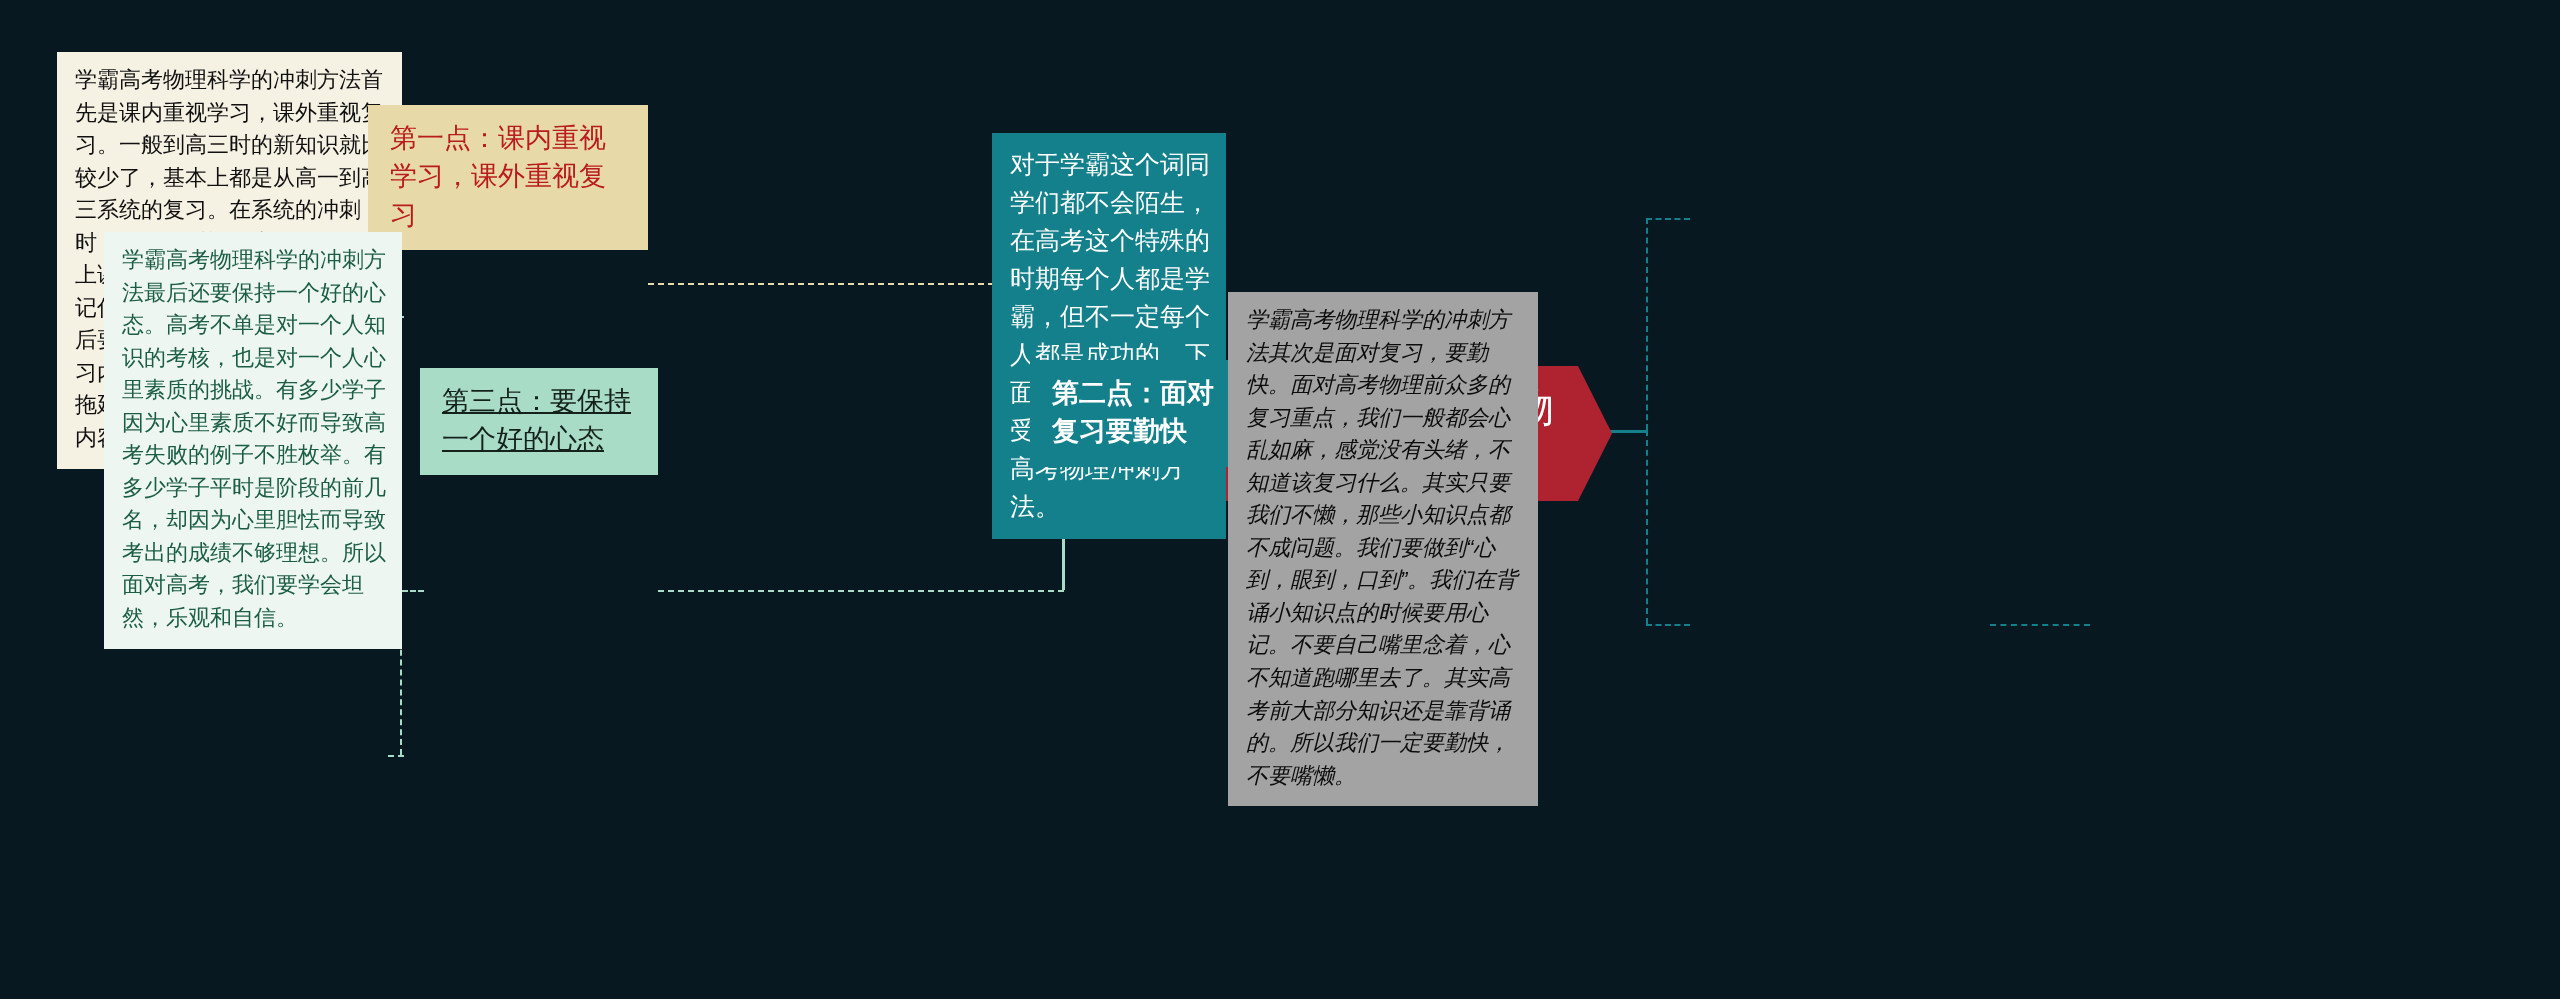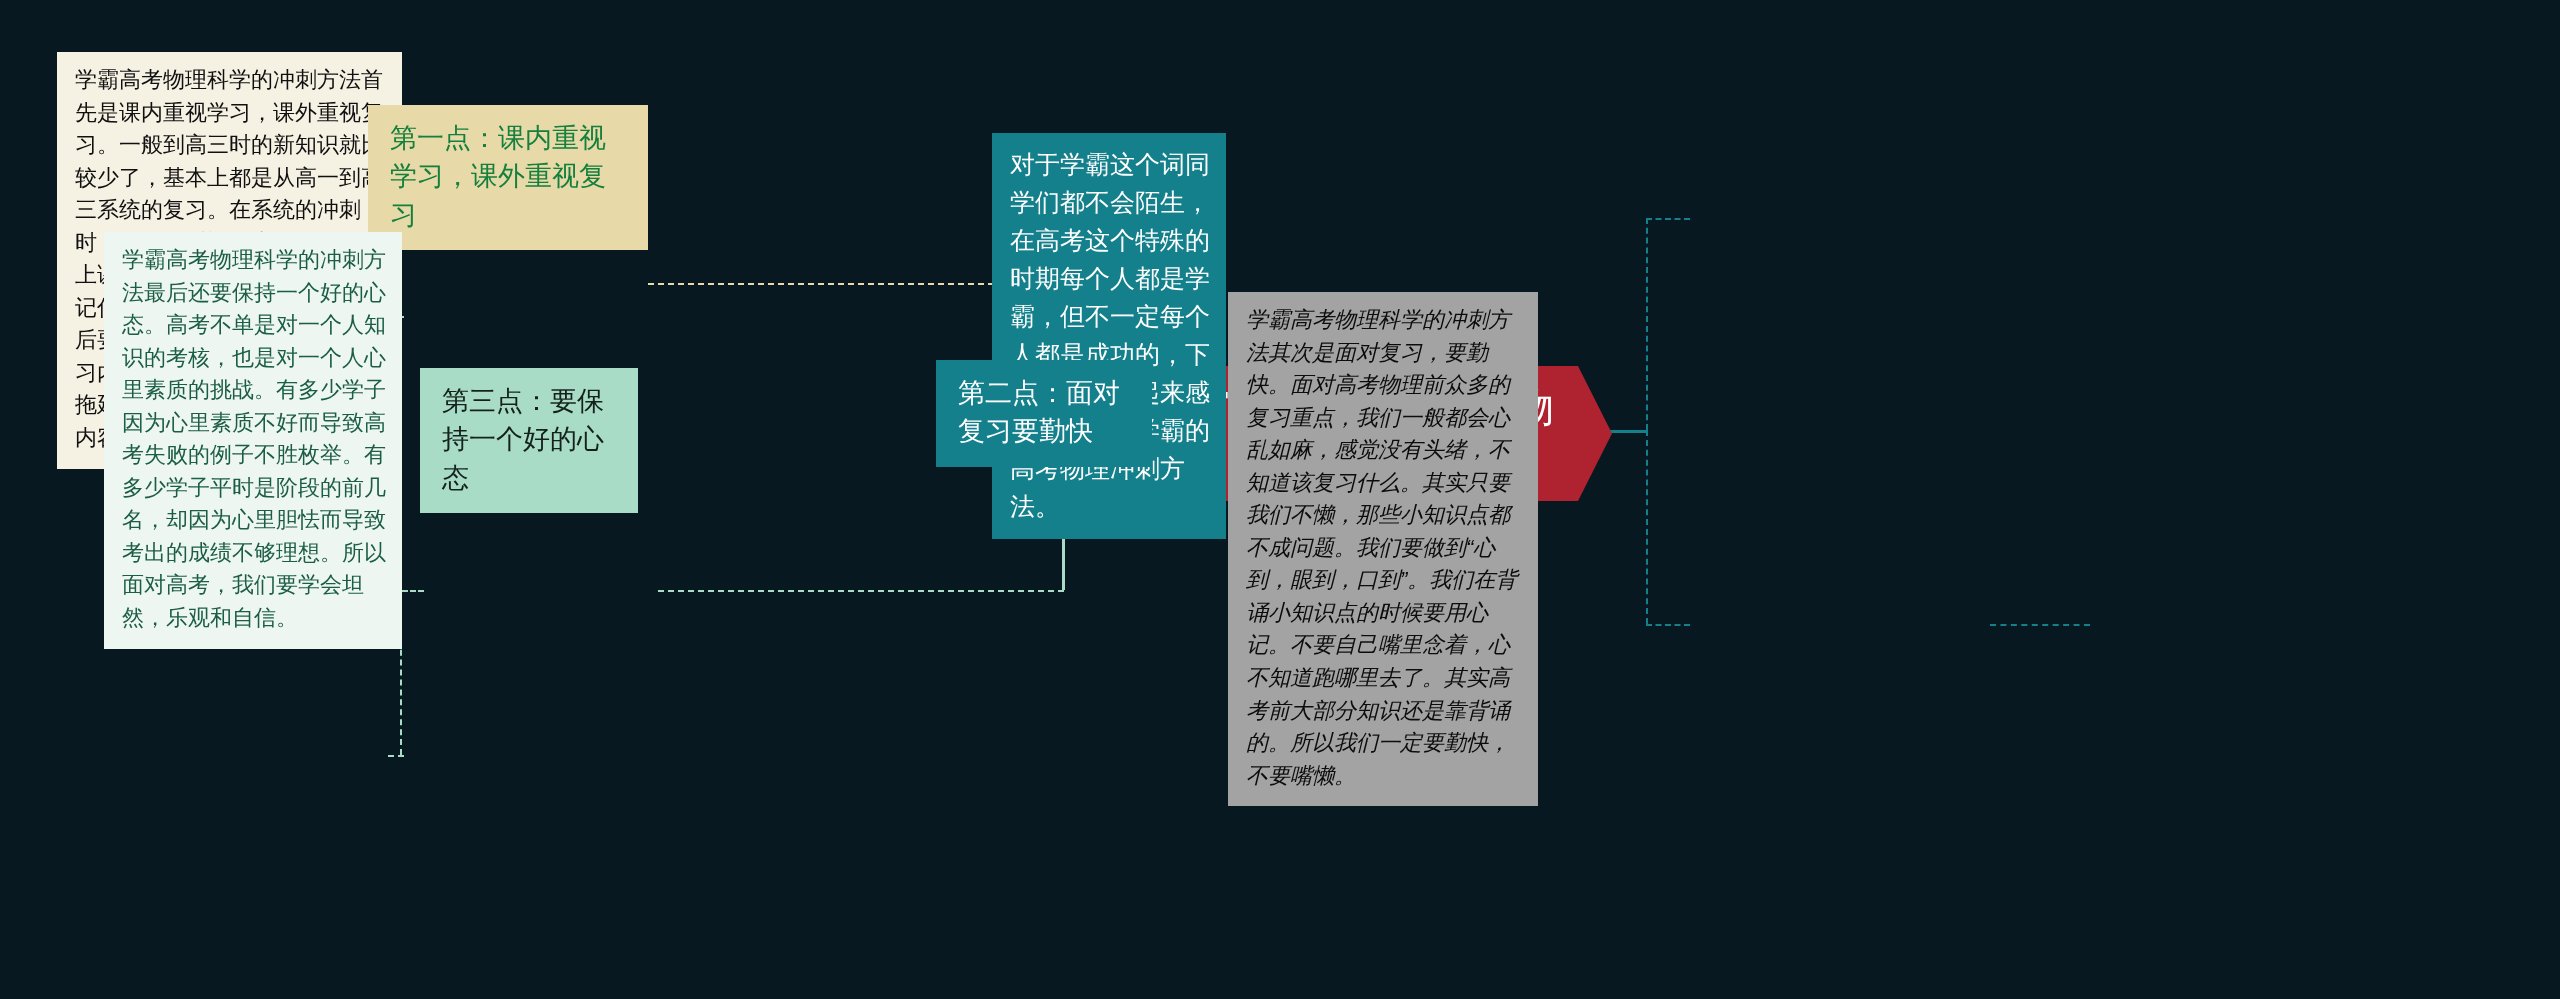--- a/index.html
+++ b/index.html
@@ -35,43 +35,43 @@
     clip-path: polygon(0% 50%, 34px 0%, calc(100% - 34px) 0%, 100% 50%, calc(100% - 34px) 100%, 34px 100%);
     letter-spacing: 0.5px;
   }
 
   
   .chip {
     font-size: 27px;
     padding: 14px 20px 16px 22px;
     line-height: 1.42;
   }
-  .chip-tan   { background: #E8D9A8; color: #15803d; }
+  .chip-tan   { background: #E8D9A8; color: #b91c1c; }
   .chip-mint  { background: #A8DCC6; color: #15211c; }
   .chip-teal  { background: #13808C; color: #ffffff; }
 
   
   .leaf {
     font-size: 22px;
     padding: 12px 16px 14px 18px;
     line-height: 1.48;
   }
   .leaf-cream { background: #F5F2E4; color: #101010; }
   .leaf-mint  { background: #EDF6F0; color: #1B5E44; }
   .leaf-teal  { background: #13808C; color: #ffffff; font-size: 25px; line-height: 1.52; }
   .leaf-blue  { background: #a3a3a3; color: #0c0c0c; font-style: italic; }
 
   
   #leaf-1 { left: 57px;  top: 52px;  width: 345px; }
   #leaf-2 { left: 104px; top: 232px; width: 298px; }
   #leaf-3 { left: 101px; top: 402px; width: 300px; }
   #chip-1 { left: 368px; top: 105px; width: 280px; }
-  #chip-3 { left: 420px; top: 368px; width: 218px; }
+  #chip-3 { left: 420px; top: 368px; width: 238px; text-decoration: underline; }
   #leaf-4 { left: 992px; top: 133px; width: 234px; }
-  #chip-2 { left: 936px; top: 360px; width: 216px; }
+  #chip-2 { left: 1030px; top: 360px; width: 216px; font-weight: bold; }
   #leaf-5 { left: 1228px; top: 292px; width: 310px; }
 
   
   .conn { position: absolute; }
   .h-dash {
     border-top: 2px dashed #E8D9A8;
     height: 0;
   }
   .h-dash.mint { border-top-color: #A8DCC6; }
   .h-dash.teal { border-top-color: #13808C; }

